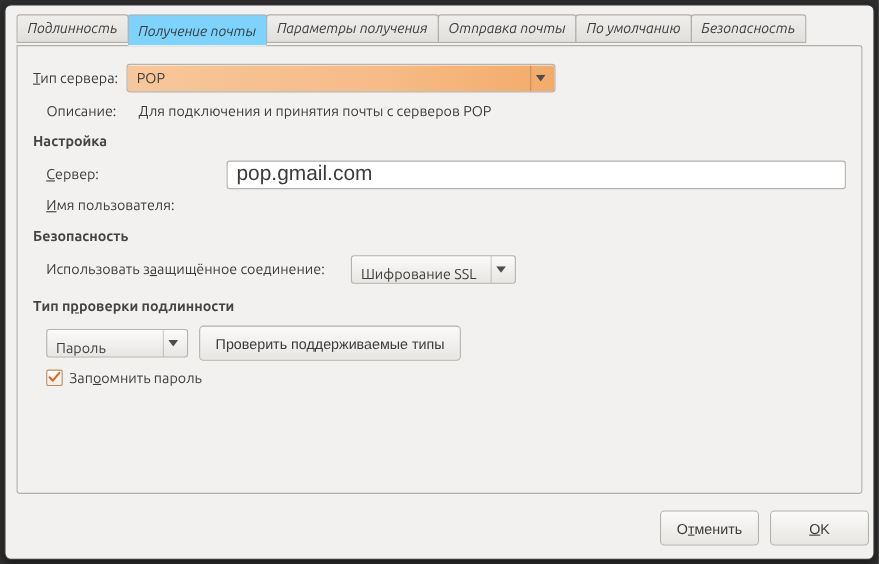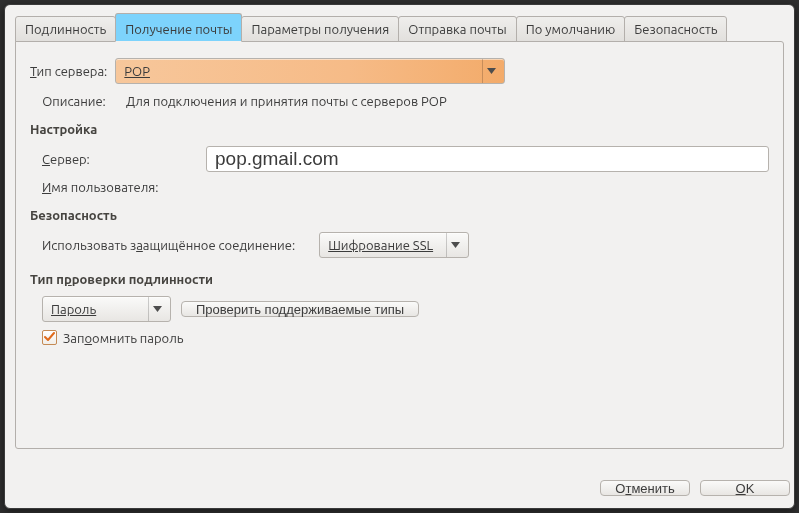--- a/index.html
+++ b/index.html
@@ -19,24 +19,25 @@
     left: 4px; top: 4px;
     width: 791px; height: 505px;
     background: #f2f1f0;
     border: 1px solid #3a3a3a;
     border-radius: 6px;
     box-shadow: 0 2px 8px rgba(0,0,0,0.5);
     padding: 8px 10px 10px 10px;
   }
   .tabs {
     display: flex;
-    align-items: flex-end;
+    align-items: flex-start;
     margin-bottom: -1px;
     position: relative;
     z-index: 2;
+    font-style: italic;
   }
   .tab {
     padding: 5px 9px;
     border: 1px solid #b3afab;
     background: linear-gradient(#efeeec, #e2e0dd);
     border-top-left-radius: 3px;
     border-top-right-radius: 3px;
     margin-right: -1px;
     color: #3c3c3c;
     cursor: pointer;
@@ -71,24 +72,24 @@
     display: flex;
     align-items: center;
     border: 1px solid #b6b2ad;
     border-radius: 3px;
     background: linear-gradient(90deg, #f7c79b 0%, #f6bb87 60%, #f3ab6a 100%);
     height: 26px;
     padding: 0 4px 0 8px;
     position: relative;
     cursor: pointer;
     box-shadow: inset 0 1px 0 rgba(255,255,255,0.5);
-    text-decoration: underline;
   }
   .combo.plain {
     background: linear-gradient(#fafaf9, #e8e6e3);
+    align-items: flex-end;
   }
   .combo-text { flex: 1; text-align: left; }
   .combo-btn {
     width: 18px;
     display: flex;
     align-items: center;
     justify-content: center;
     border-left: 1px solid rgba(0,0,0,0.18);
     height: 100%;
     margin-left: 6px;
@@ -114,21 +115,21 @@
     height: 26px;
     border: 1px solid #b6b2ad;
     border-radius: 3px;
     background: #ffffff;
     padding: 0 8px;
     font-size: 19px;
     color: #3c3c3c;
     outline: none;
   }
   .btn {
-    height: 16px;
+    height: 32px;
     padding: 0 14px;
     border: 1px solid #b6b2ad;
     border-radius: 4px;
     background: linear-gradient(#fafaf9, #e8e6e3);
     cursor: pointer;
     font-size: 13px;
     color: #3c3c3c;
     display: inline-flex;
     align-items: center;
     justify-content: center;

